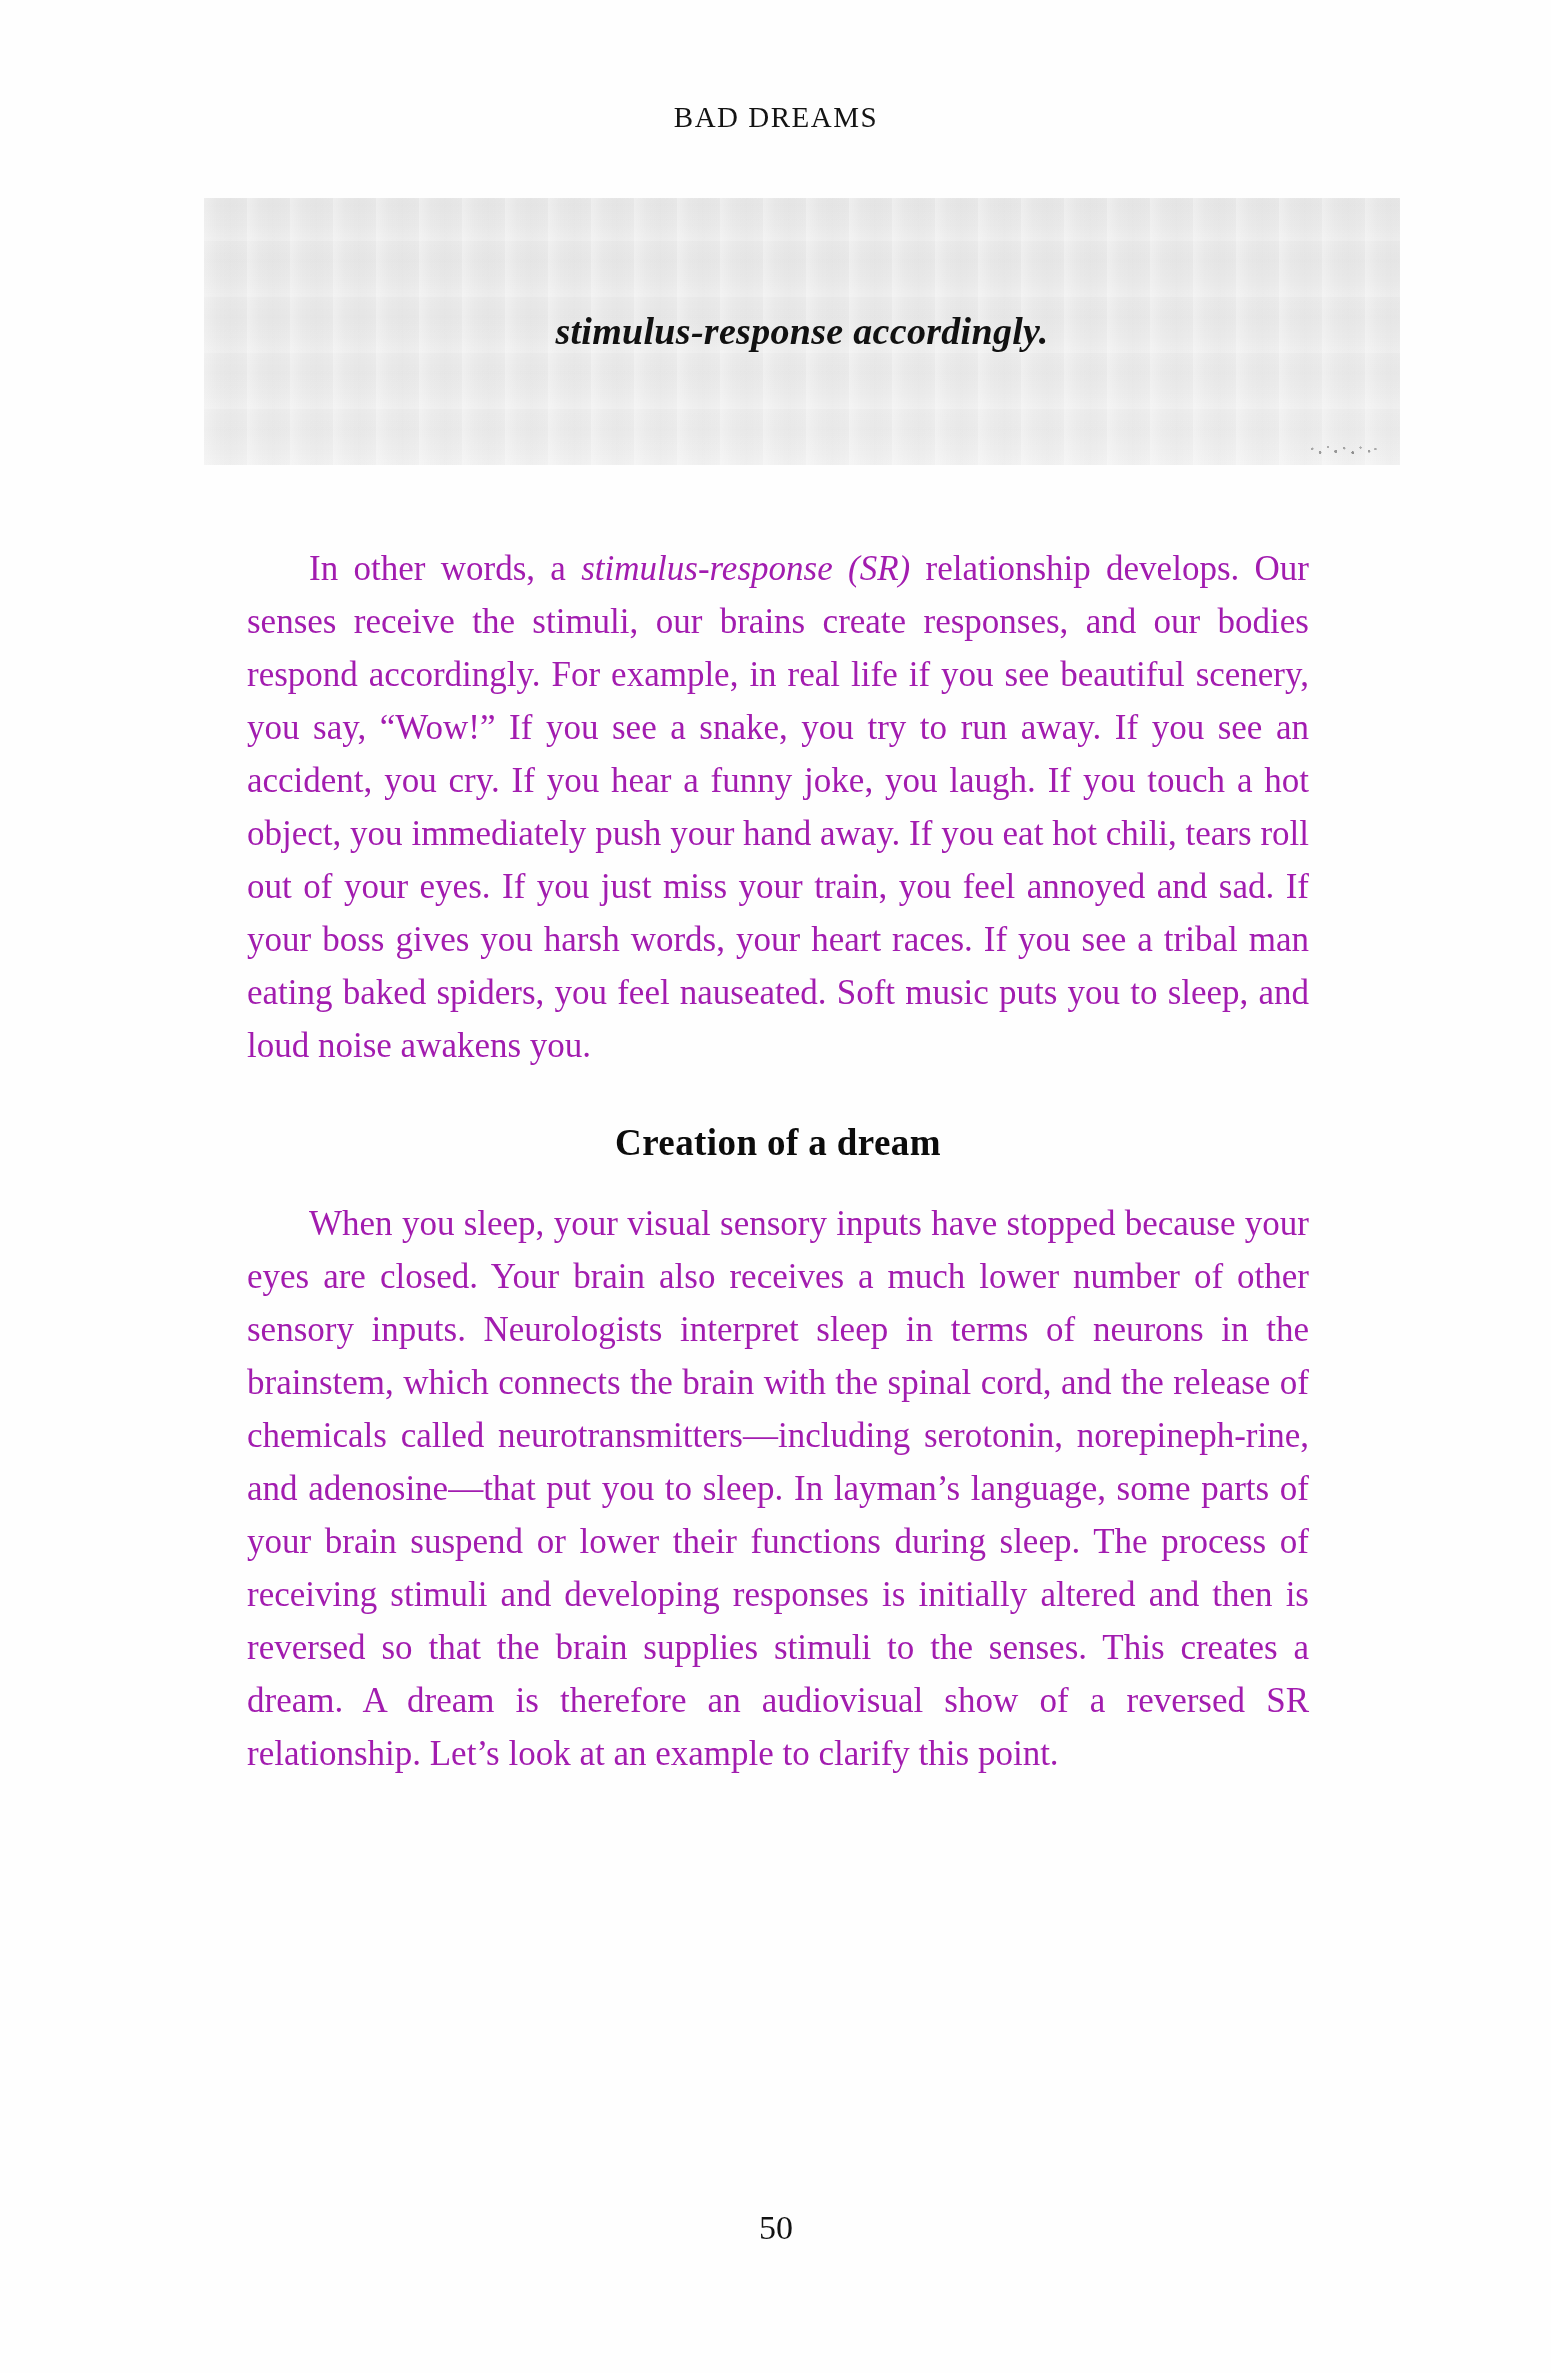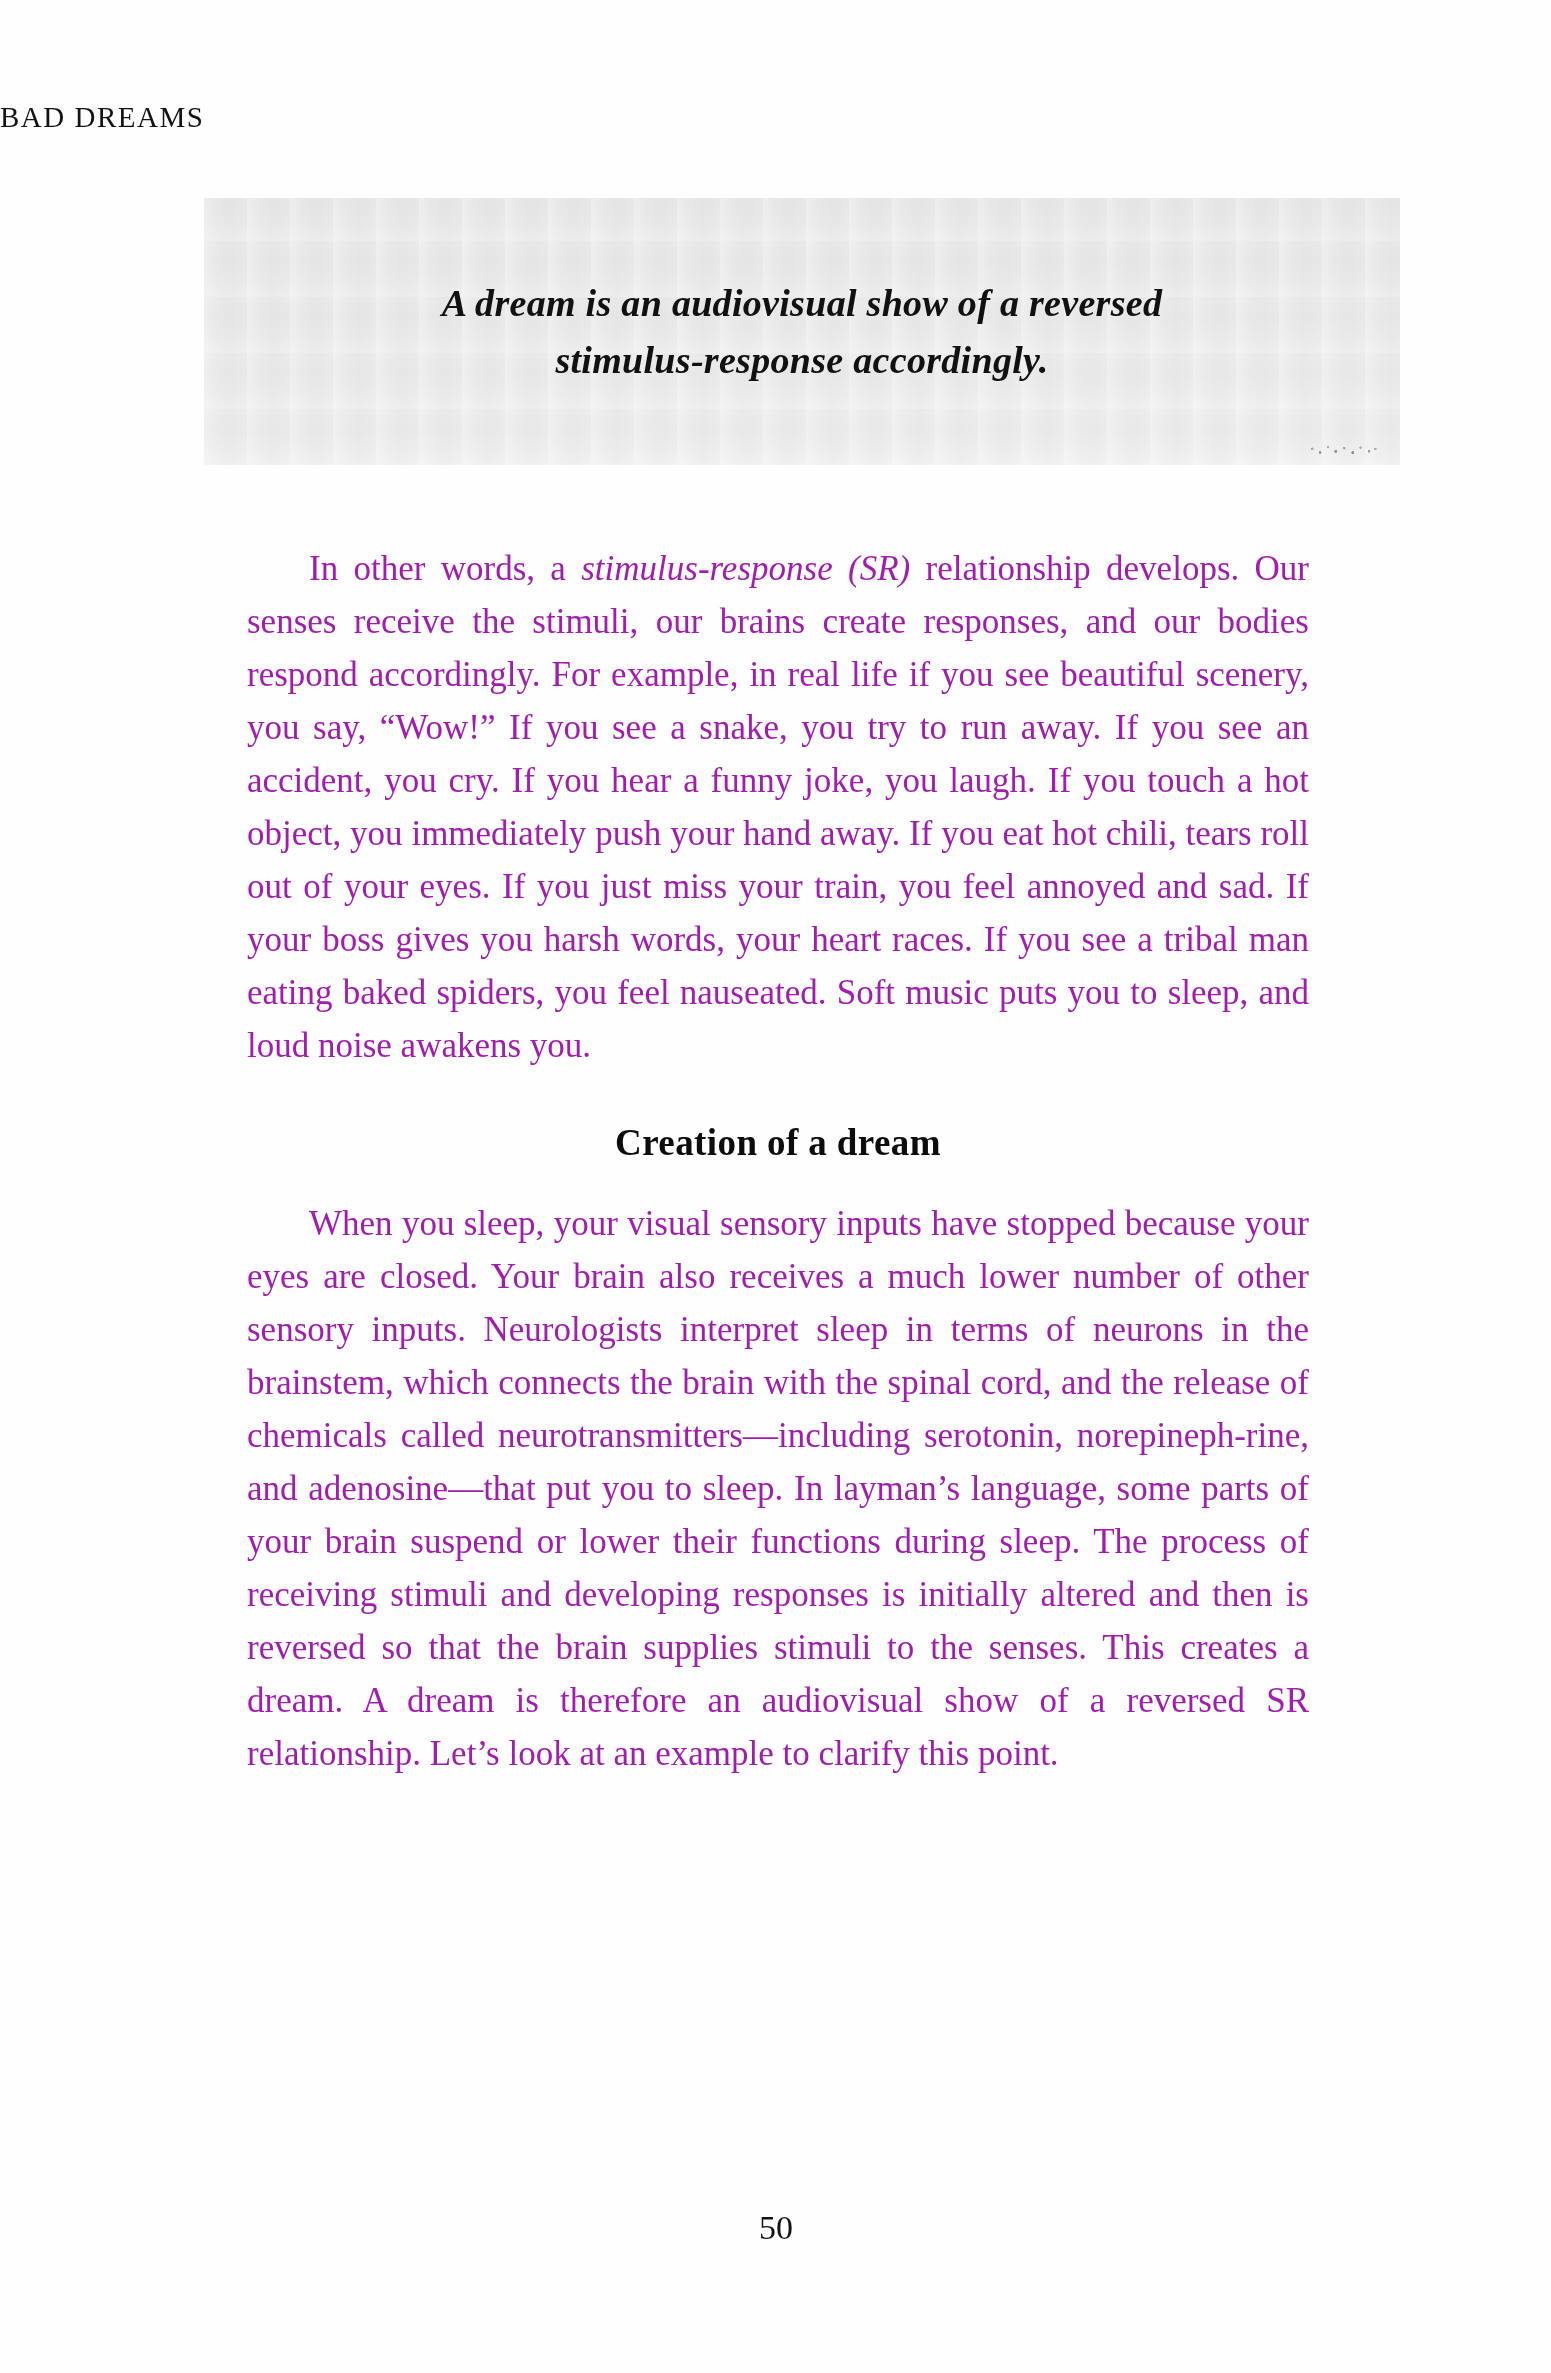--- a/index.html
+++ b/index.html
@@ -21,21 +21,21 @@
     inset: 0;
     background: #fefefe;
   }
 
   
   .running-header {
     position: absolute;
     top: 101px;
     left: 0;
     width: 100%;
-    text-align: left;
+    text-align: center;
     font-size: 29px;
     letter-spacing: 1.5px;
     color: #141414;
     font-family: "Liberation Serif", "DejaVu Serif", serif;
   }
 
   
   .pullquote {
     position: absolute;
     left: 204px;
@@ -135,21 +135,20 @@
   }
 </style>
 </head>
 <body>
 
 <div class="page">
 
   <div class="running-header">BAD DREAMS</div>
 
   <div class="pullquote">
-    <div class="pullquote-line">A dream is an audiovisual show of a reversed</div>
     <div class="pullquote-line">stimulus-response accordingly.</div>
     <div class="scan-speckle"></div>
   </div>
 
   <div class="textcol">
 
     <p class="body"><span>In other words, a </span><span class="ital">stimulus-response</span><span> </span><span class="ital">(SR)</span><span> relationship develops. Our senses receive the stimuli, our brains create responses, and our bodies respond accordingly. For example, in real life if you see beautiful scenery, you say, “Wow!” If you see a snake, you try to run away. If you see an accident, you cry. If you hear a funny joke, you laugh. If you touch a hot object, you immediately push your hand away. If you eat hot chili, tears roll out of your eyes. If you just miss your train, you feel annoyed and sad. If your boss gives you harsh words, your heart races. If you see a tribal man eating baked spiders, you feel nauseated. Soft music puts you to sleep, and loud noise awakens you.</span></p>
 
     <h2 class="section-heading">Creation of a dream</h2>
 

